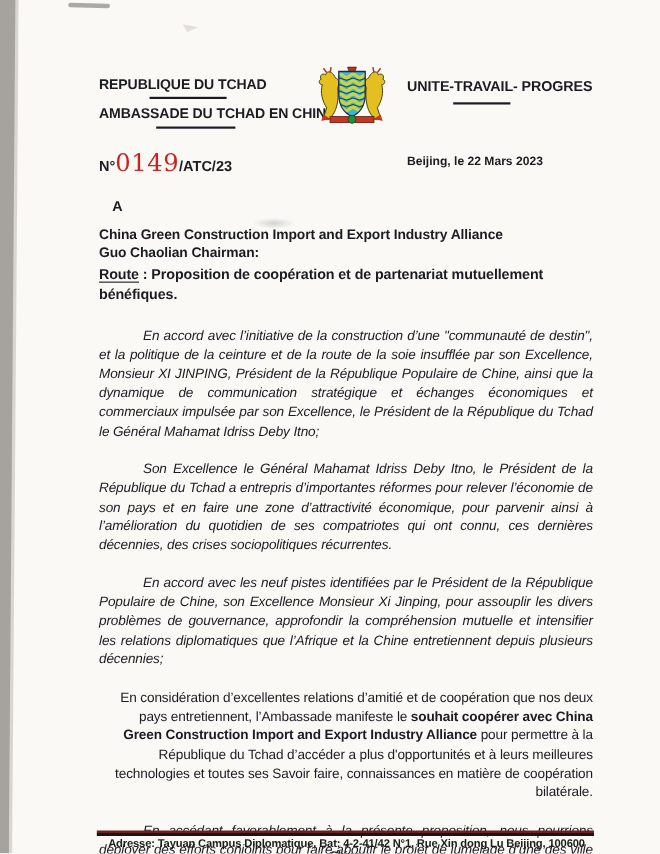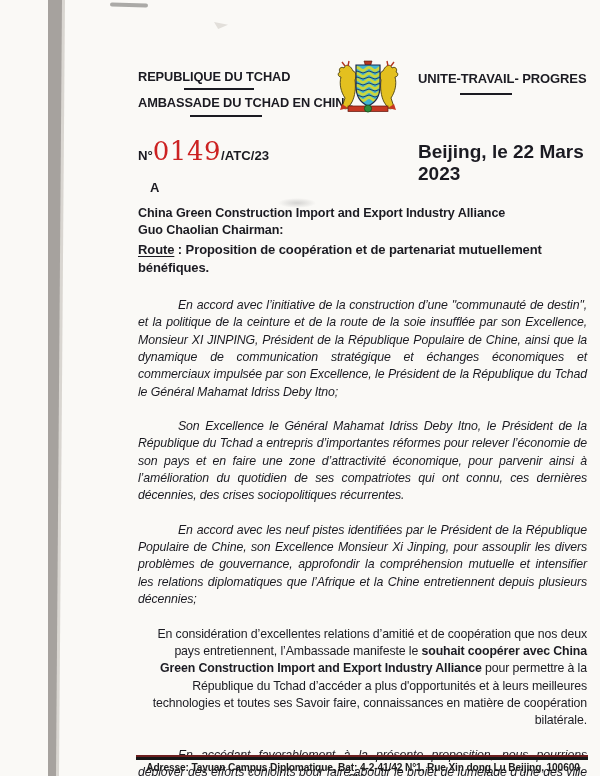--- a/index.html
+++ b/index.html
@@ -2,21 +2,21 @@
 <html><head>
 <meta charset="utf-8">
 <style>
   html,body{margin:0;padding:0;}
   body{
     width:600px;height:776px;position:relative;overflow:hidden;
     background:#faf9f6;
     font-family:"Liberation Sans", sans-serif;
     color:#1b1b22;
   }
-  .abs{position:absolute;margin-left:48px;}
+  .abs{position:absolute;}
   
   .edge-strip{
     left:0;top:0;width:18px;height:776px;background:#a6a29e;
     clip-path:polygon(0 0,15px 0,9px 776px,0 776px);
   }
   .edge-inner{
     left:0;top:0;width:20px;height:776px;background:#d9d6d1;
     clip-path:polygon(14px 0,17px 0,11px 776px,8px 776px);
   }
   .mark-top{left:62px;top:3px;width:38px;height:4px;background:#6a6a66;opacity:.55;transform:rotate(1.5deg);border-radius:2px;}
@@ -27,22 +27,22 @@
   
   .hdr-left{left:90px;top:69px;width:230px;font-weight:bold;font-size:12.8px;letter-spacing:-0.1px;}
   .hdr-rule1{width:70px;height:2px;background:#1b1b22;margin:4px 0 5px 46px;}
   .hdr-rule2{width:72px;height:2px;background:#1b1b22;margin:5px 0 0 52px;}
   .emblem{left:287px;top:59px;width:66px;height:56px;}
   .motto{left:370px;top:71px;width:170px;font-weight:bold;font-size:13px;letter-spacing:-0.1px;}
   .motto-rule{width:52px;height:2px;background:#1b1b22;margin:7px 0 0 42px;}
 
   
   .refline{left:90px;top:136px;display:flex;align-items:baseline;font-weight:bold;font-size:13.2px;}
-  .ref-number{font-family:"DejaVu Serif", serif;font-weight:normal;font-size:26px;letter-spacing:.5px;}
-  .dateline{left:370px;top:141px;font-weight:bold;font-size:19px;}
+  .ref-number{font-family:"DejaVu Serif", serif;font-weight:normal;font-size:22px;letter-spacing:.5px;}
+  .dateline{left:370px;top:141px;font-weight:bold;font-size:11px;}
 
   .addr-marker{left:102px;top:180px;font-weight:bold;font-size:13px;}
   .addressee{left:90px;top:205px;width:460px;font-weight:bold;font-size:12.6px;line-height:16.5px;letter-spacing:-0.1px;}
 
   .subject{left:90px;top:241px;width:452px;font-weight:bold;font-size:13px;line-height:17.5px;letter-spacing:-0.1px;}
   .subject .u{text-decoration:underline;text-underline-offset:2px;}
 
   
   .bodytext{left:90px;top:297px;width:449px;font-size:12.35px;line-height:17.35px;letter-spacing:-0.12px;}
   .bodytext p{margin:0 0 17px 0;text-align:justify;}

